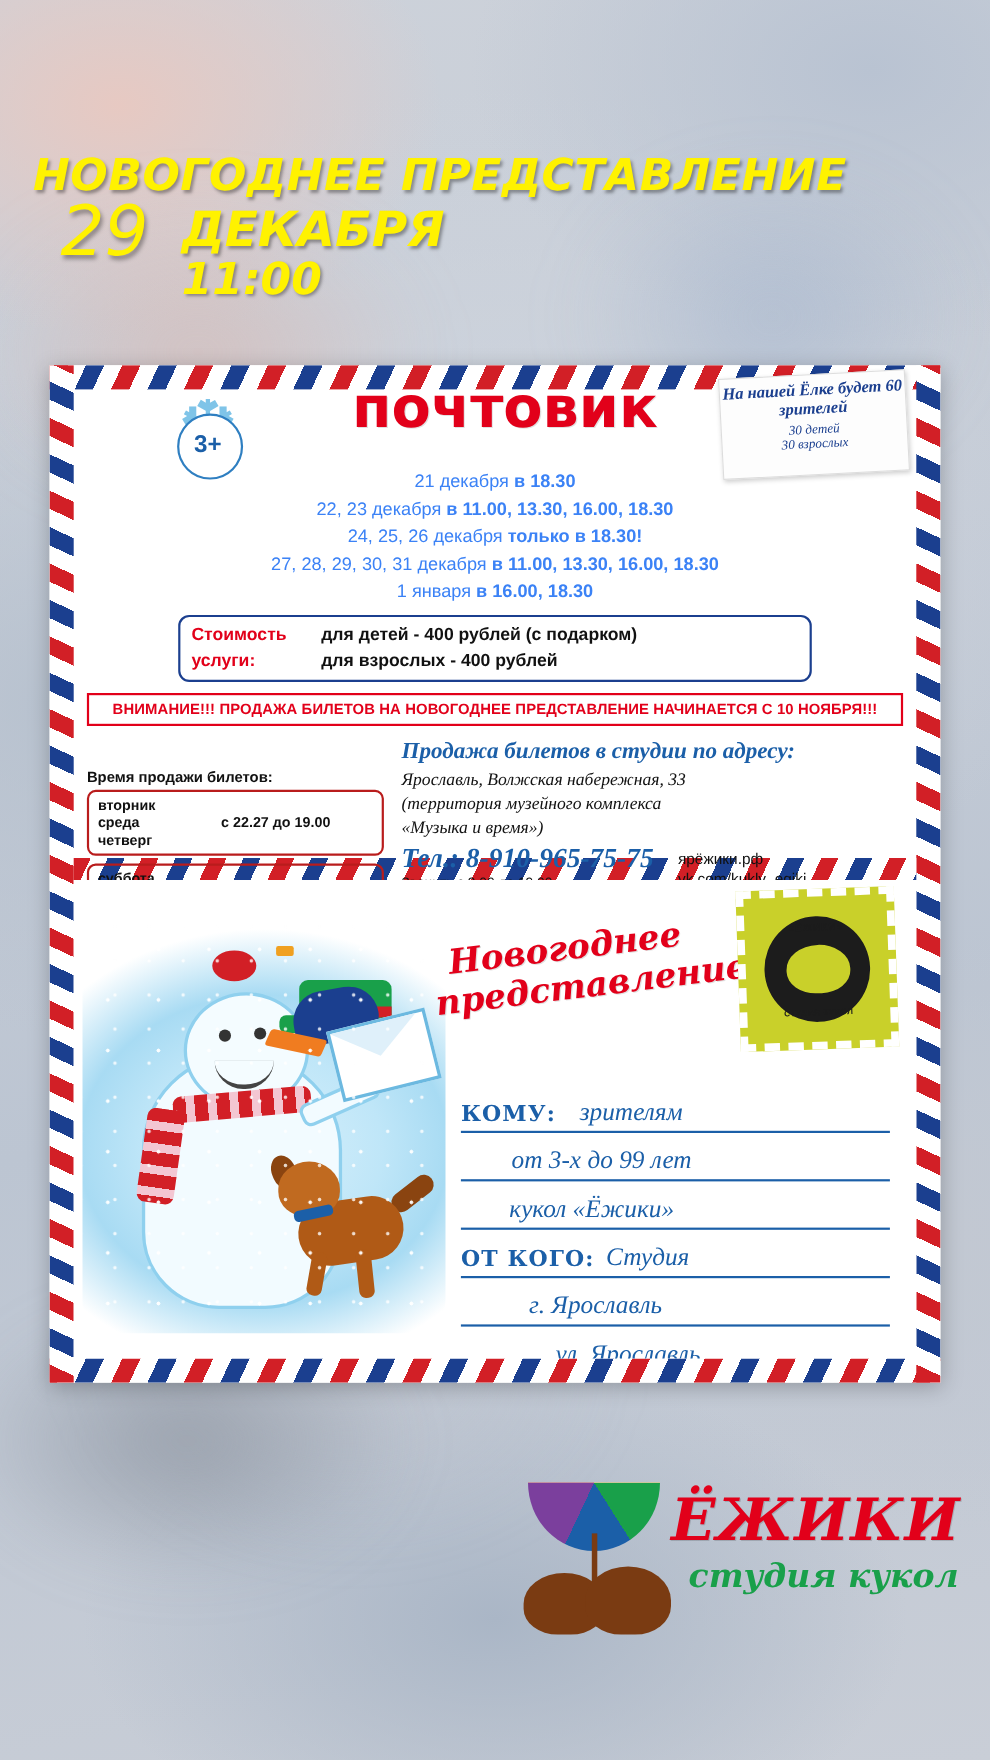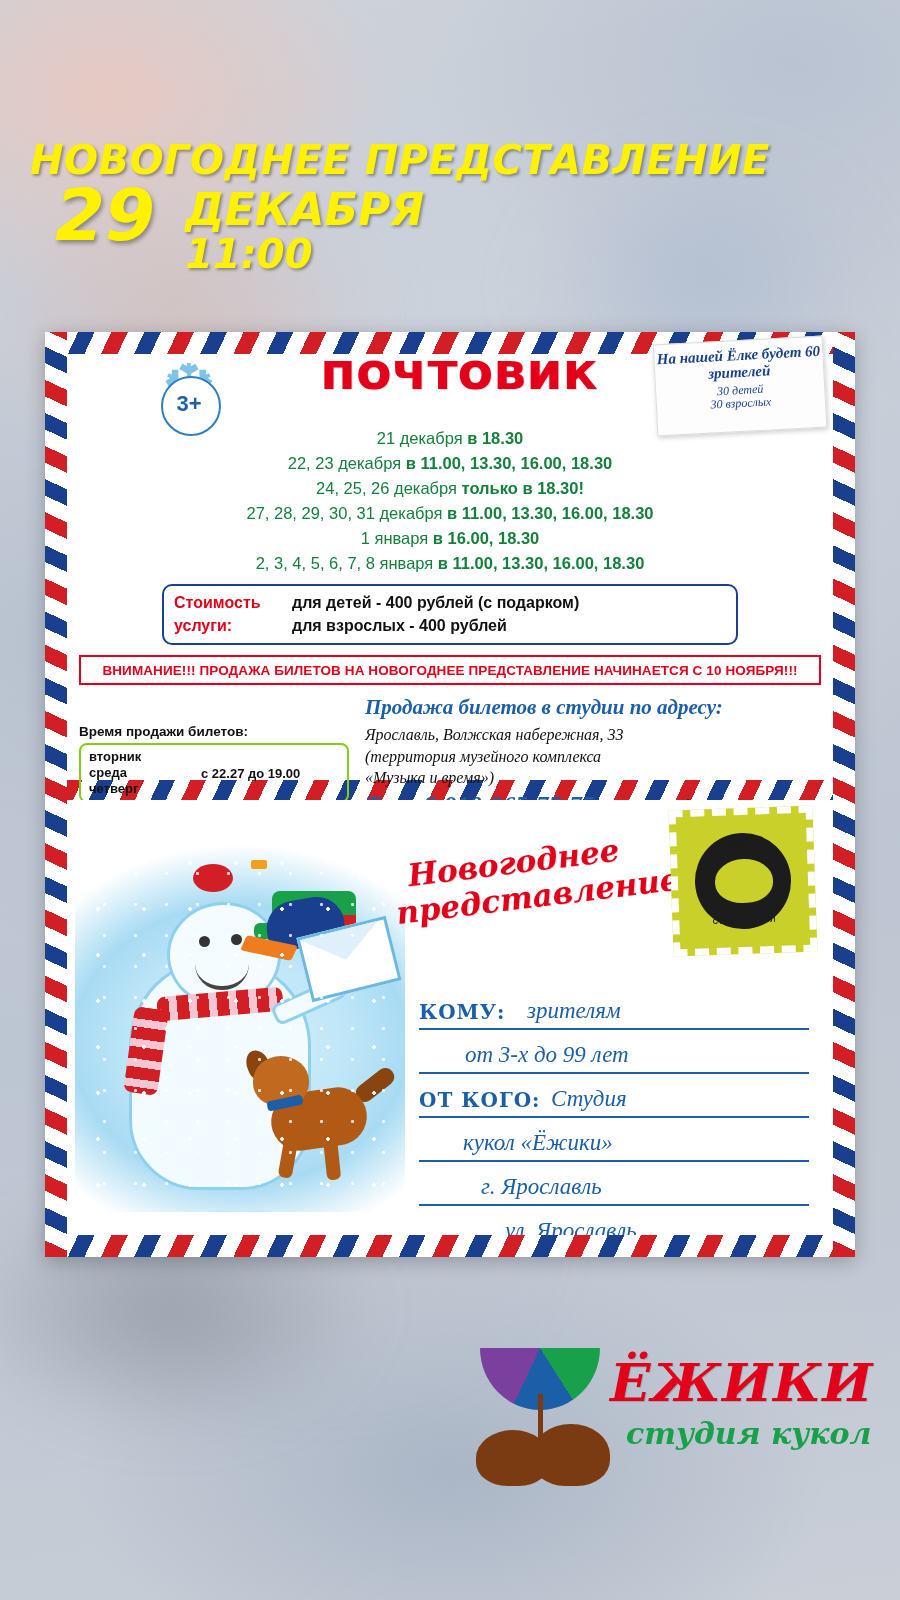--- a/index.html
+++ b/index.html
@@ -43,21 +43,21 @@
     font-family:"DejaVu Sans", sans-serif;
     font-weight:bold;font-style:italic;
     font-size:40px;letter-spacing:.5px;
     color:#fff200;
     text-shadow:2px 2px 3px rgba(0,0,0,.35);
     padding-left:30px;line-height:1;
   }
   .banner-row{display:flex;align-items:flex-start;padding-left:55px;margin-top:2px;}
   .banner-day{
     font-family:"DejaVu Sans", sans-serif;
-    font-weight:bold;font-style:italic;font-size:72px;line-height:.92;
+    font-weight:normal;font-style:italic;font-size:63px;line-height:.92;
     color:#fff200;text-shadow:2px 3px 4px rgba(0,0,0,.35);
   }
   .banner-mo{margin-left:30px;margin-top:6px;}
   .banner-month{
     font-family:"DejaVu Sans", sans-serif;
     font-weight:bold;font-style:italic;font-size:44px;line-height:1;
     color:#fff200;text-shadow:2px 2px 3px rgba(0,0,0,.35);
   }
   .banner-time{
     font-family:"DejaVu Sans", sans-serif;
@@ -134,21 +134,21 @@
     position:absolute;right:-4px;top:-4px;width:170px;height:92px;
     background:#fdfdfd;border:1px solid #ddd;transform:rotate(-3deg);
     box-shadow:1px 2px 5px rgba(0,0,0,.2);
     text-align:center;padding-top:6px;box-sizing:border-box;
   }
   .stickynote .l1{font-family:"Liberation Serif",serif;font-style:italic;font-weight:bold;color:#1b3f8f;font-size:15px;line-height:1.12;}
   .stickynote .l2{font-family:"Liberation Serif",serif;font-style:italic;color:#1b3f8f;font-size:12px;line-height:1.15;margin-top:3px;}
 
   
   .sched{margin-top:4px;text-align:center;}
-  .sched .line{font-size:16.5px;color:#15803d;line-height:1.52;}
+  .sched .line{font-size:16.5px;color:#3b82f6;line-height:1.52;}
   .sched .line b{font-weight:bold;}
 
   
   .pricebox{
     margin:8px auto 0;width:576px;border:2px solid #1b3f8f;border-radius:10px;
     padding:6px 10px;display:flex;box-sizing:border-box;
   }
   .pricebox .lab{color:#e2001a;font-weight:bold;font-size:16px;line-height:1.4;width:118px;text-align:left;}
   .pricebox .vals{font-weight:bold;font-size:16px;line-height:1.4;color:#111;}
 
@@ -156,21 +156,21 @@
   .attn{
     margin:10px auto 0;width:742px;border:2px solid #e2001a;
     padding:4px 0;text-align:center;box-sizing:border-box;
   }
   .attn span{color:#e2001a;font-weight:bold;font-size:13.5px;letter-spacing:.1px;}
 
   
   .info{display:flex;margin-top:10px;}
   .leftcol{width:270px;}
   .leftcol .lhdr{font-weight:bold;font-size:13.5px;color:#111;margin-bottom:4px;margin-top:29px;}
-  .tbox{border:2px solid #84cc16;border-radius:8px;padding:4px 8px;display:flex;align-items:center;margin-bottom:7px;}
+  .tbox{border:2px solid #b91c1c;border-radius:8px;padding:4px 8px;display:flex;align-items:center;margin-bottom:7px;}
   .tbox .days{font-weight:bold;font-size:13px;line-height:1.22;width:112px;color:#111;}
   .tbox .hours{font-weight:bold;font-size:13px;color:#111;}
   .nosale{color:#e2001a;font-weight:bold;font-size:12.5px;}
 
   .rightcol{margin-left:16px;width:452px;}
   .sale-title{
     font-family:"Liberation Serif",serif;font-style:italic;font-weight:bold;
     color:#1b5fa8;font-size:21px;line-height:1.2;
   }
   .addr{font-family:"Liberation Serif",serif;font-style:italic;font-size:16px;color:#111;line-height:1.32;margin-top:4px;}
@@ -313,21 +313,20 @@
 30 взрослых</div>
       </div>
     </div>
 
     <div class="sched">
       <div class="line"><span>21 декабря</span> <b>в 18.30</b></div>
       <div class="line"><span>22, 23 декабря</span> <b>в 11.00, 13.30, 16.00, 18.30</b></div>
       <div class="line"><span>24, 25, 26 декабря</span> <b>только в 18.30!</b></div>
       <div class="line"><span>27, 28, 29, 30, 31 декабря</span> <b>в 11.00, 13.30, 16.00, 18.30</b></div>
       <div class="line"><span>1 января</span> <b>в 16.00, 18.30</b></div>
-      <div class="line"><span>2, 3, 4, 5, 6, 7, 8 января</span> <b>в 11.00, 13.30, 16.00, 18.30</b></div>
     </div>
 
     <div class="pricebox">
       <div class="lab">
         <div>Стоимость</div>
         <div>услуги:</div>
       </div>
       <div class="vals">
         <div>для детей - 400 рублей (с подарком)</div>
         <div>для взрослых - 400 рублей</div>
@@ -421,25 +420,25 @@
 
     <div class="addrlines">
       <div class="aline">
         <span class="lbl">КОМУ:</span>
         <span class="val" style="left:108px">зрителям</span>
       </div>
       <div class="aline">
         <span class="val" style="left:46px">от 3-х до 99 лет</span>
       </div>
       <div class="aline">
+        <span class="val" style="left:44px">кукол «Ёжики»</span>
+      </div>
+      <div class="aline">
         <span class="lbl">ОТ КОГО:</span>
         <span class="val" style="left:132px">Студия</span>
-      </div>
-      <div class="aline">
-        <span class="val" style="left:44px">кукол «Ёжики»</span>
       </div>
       <div class="aline">
         <span class="val" style="left:62px">г. Ярославль</span>
       </div>
       <div class="aline" style="border-bottom:none">
         <span class="val" style="left:86px">ул. Ярославль</span>
       </div>
     </div>
   </div>
 </div>

